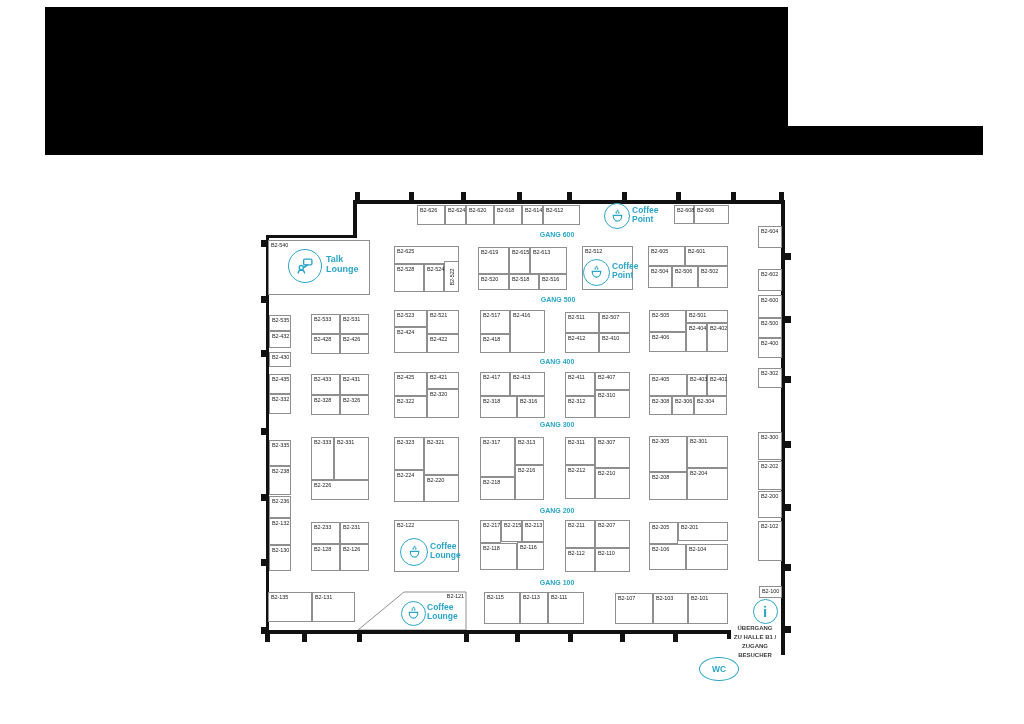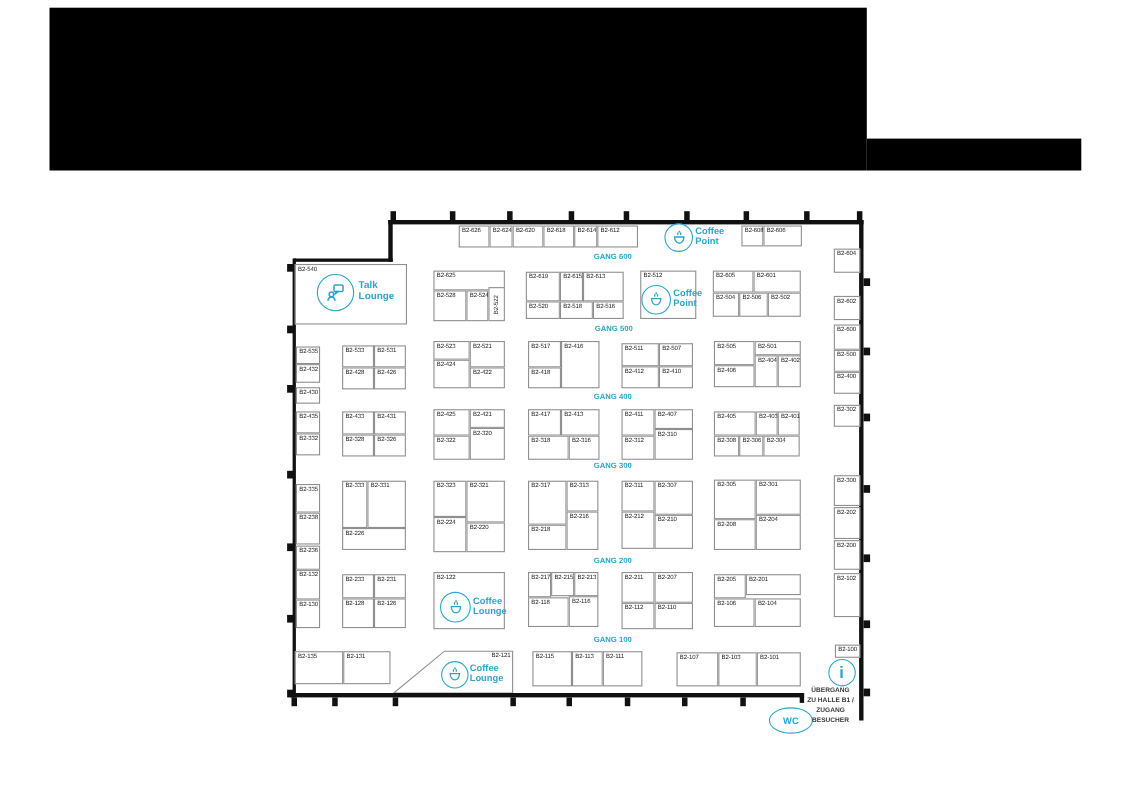--- a/index.html
+++ b/index.html
@@ -533,21 +533,21 @@
           <rect x="11" y="2.6" width="2.2" height="2.2" fill="#2ba6c8" stroke="none"></rect>
         </svg>
       </div>
       <div class="atext" style="left: 427px; top: 603px; color: rgb(43, 166, 200); font-size: 8.5px;">
         <div>Coffee</div>
         <div>Lounge</div>
       </div>
       <div class="circle" style="position: absolute; left: 752.5px; top: 598.5px; width: 25px; height: 25px; border-color: rgb(43, 166, 200);">
         <span style="font-family:'Liberation Sans',sans-serif;font-weight:bold;font-size:15px;color:#2ba6c8">i</span>
       </div>
-      <div class="circle" style="position: absolute; left: 699px; top: 643px; width: 40px; height: 24px; border-color: rgb(43, 166, 200);">
+      <div class="circle" style="position: absolute; left: 699px; top: 657px; width: 40px; height: 24px; border-color: rgb(43, 166, 200);">
         <span style="font-weight: bold; font-size: 8.5px; color: rgb(43, 166, 200);">WC</span>
       </div>
     </div>
   <div class="ueb" id="ueb" style="left: 720px; top: 624px; width: 70px;">
       <div>ÜBERGANG</div>
       <div>ZU HALLE B1 /</div>
       <div>ZUGANG</div>
       <div>BESUCHER</div>
     </div>
 </div>

